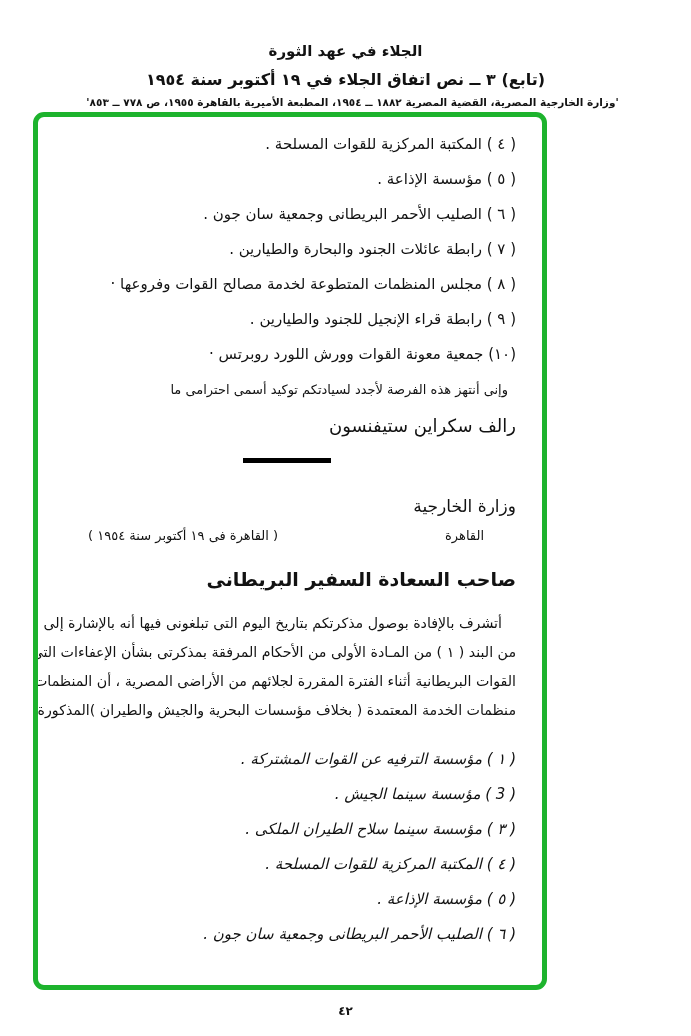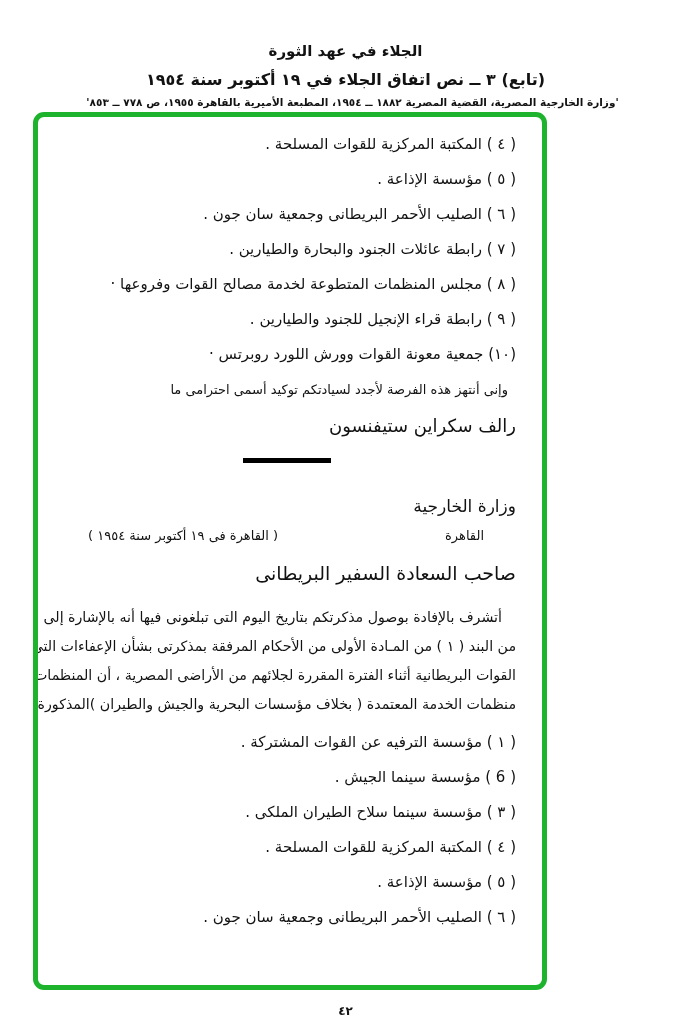--- a/index.html
+++ b/index.html
@@ -98,35 +98,35 @@
   .place-row {
     margin-top: 9px;
     display: flex;
     justify-content: space-between;
     align-items: baseline;
     font-size: 13px;
   }
   .place-row .city { padding-right: 32px; }
   .place-row .date { padding-left: 30px; white-space: nowrap; }
   .addressee {
-    margin-top: 15px;
+    margin-top: 21px;
     font-size: 19px;
-    font-weight: normal;
+    font-weight: bold;
     text-align: right;
     line-height: 30px;
   }
   .body-par { margin-top: 15px; }
   .body-line {
     font-size: 14.2px;
     line-height: 29px;
     text-align: right;
     white-space: nowrap;
   }
   .body-line.indent { padding-right: 14px; }
-  .org-list.second { margin-top: 12px; }
+  .org-list.second { margin-top: 23px; font-style: italic; }
   
   .page-number {
     position: absolute;
     bottom: 18px;
     left: 0;
     width: 100%;
     text-align: center;
     font-size: 12px;
     font-weight: bold;
   }
@@ -170,21 +170,21 @@
 
     <div class="body-par">
       <div class="body-line indent">أتشرف بالإفادة بوصول مذكرتكم بتاريخ اليوم التى تبلغونى فيها أنه بالإشارة إلى الفقـرة ٢</div>
       <div class="body-line">من البند ( ١ ) من المـادة الأولى من الأحكام المرفقة بمذكرتى بشأن الإعفاءات التى تتمتـع بها</div>
       <div class="body-line">القوات البريطانية أثناء الفترة المقررة لجلائهم من الأراضى المصرية ، أن المنظمات التاليـة هى</div>
       <div class="body-line">منظمات الخدمة المعتمدة ( بخلاف مؤسسات البحرية والجيش والطيران )المذكورة فى ذلك البند :</div>
     </div>
 
     <div class="org-list second">
       <div class="org-item">( ١ ) مؤسسة الترفيه عن القوات المشتركة .</div>
-      <div class="org-item">( 6 ) مؤسسة سينما الجيش .</div>
+      <div class="org-item">( 3 ) مؤسسة سينما الجيش .</div>
       <div class="org-item">( ٣ ) مؤسسة سينما سلاح الطيران الملكى .</div>
       <div class="org-item">( ٤ ) المكتبة المركزية للقوات المسلحة .</div>
       <div class="org-item">( ٥ ) مؤسسة الإذاعة .</div>
       <div class="org-item">( ٦ ) الصليب الأحمر البريطانى وجمعية سان جون .</div>
     </div>
 
   </div>
 
   <div class="page-number">٤٢</div>
 

